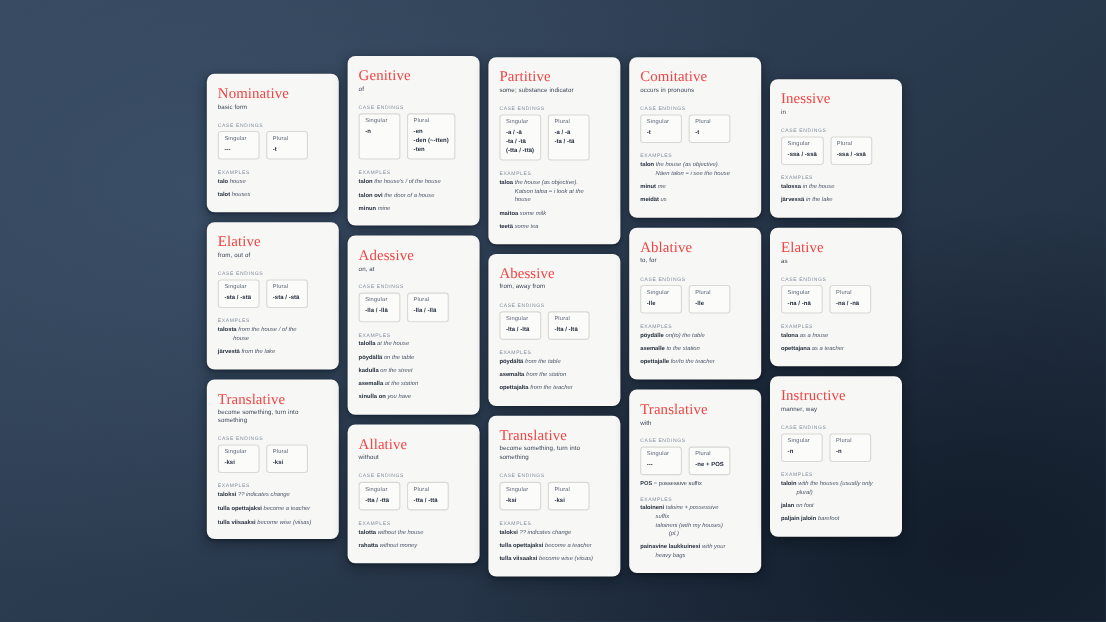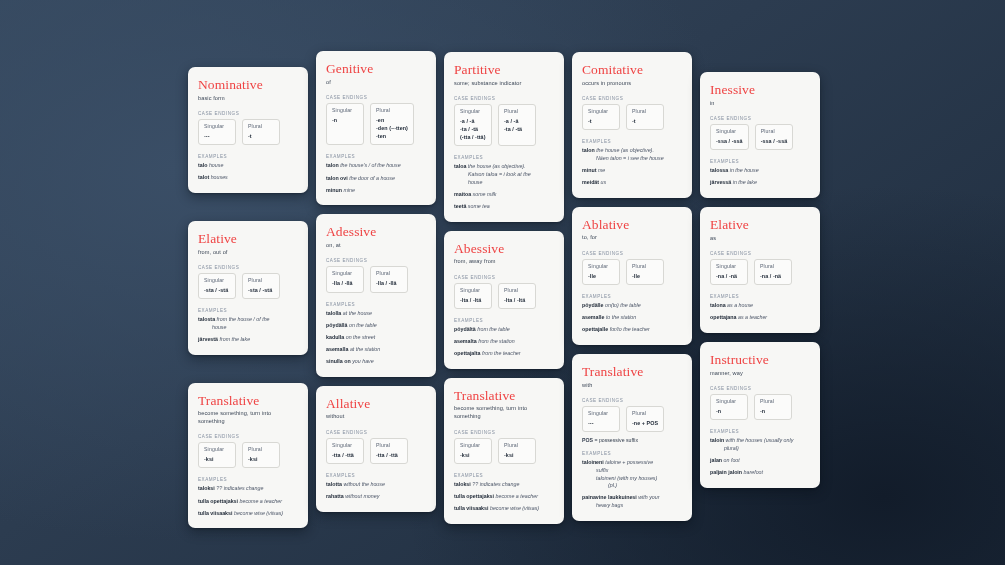--- a/index.html
+++ b/index.html
@@ -26,21 +26,21 @@
     gap: 8px;
     padding: 44px 180px 0 188px;
     align-items: flex-start;
   }
   .col {
     display: flex;
     flex-direction: column;
     width: 120px;
     flex: 0 0 120px;
   }
-  .col.c1 { padding-top: 23px; gap: 19px; }
+  .col.c1 { padding-top: 23px; }
   .col.c2 { padding-top: 7px; }
   .col.c3 { padding-top: 8px; }
   .col.c4 { padding-top: 8px; }
   .col.c5 { padding-top: 28px; }
 
   .card {
     background: #f7f7f5;
     border-radius: 7px;
     padding: 10px 10px 11px 10px;
     box-shadow: 0 4px 12px rgba(8,14,22,0.42), 0 1px 2px rgba(8,14,22,0.3);

